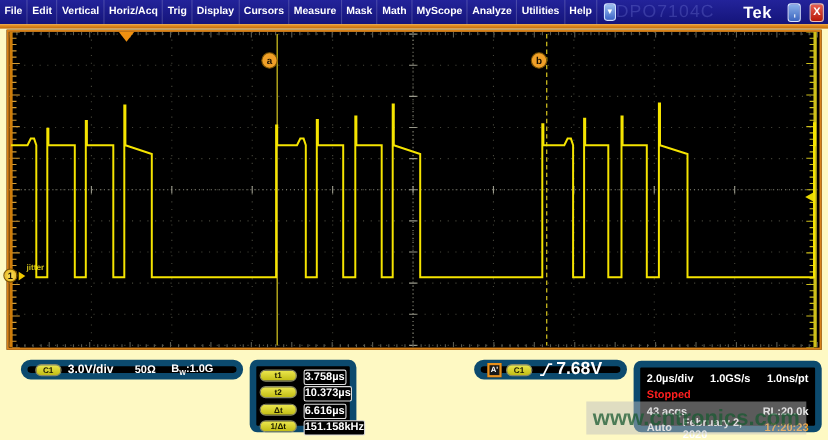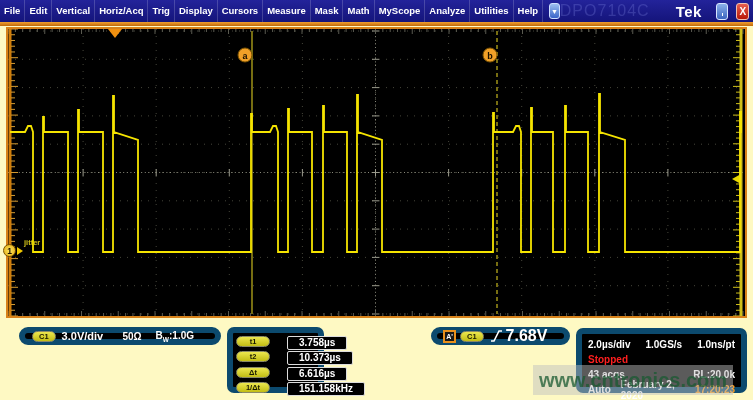--- a/index.html
+++ b/index.html
@@ -43,21 +43,21 @@
   .box-channel { left:19px; top:327px; width:202px; height:18px; border-radius:9px;
     display:flex; align-items:center; padding:0 7px; }
   .box-channel .scale { font-size:11px; font-weight:bold; margin-left:6px; }
   .box-channel .imp { font-size:10px; font-weight:bold; margin-left:auto; }
   .box-channel .bw { font-size:10px; font-weight:bold; margin-left:14px; margin-right:14px; }
   .box-channel .bw sub { font-size:6.5px; }
   .box-cursor { left:227px; top:327px; width:97px; height:66px; border-radius:7px; padding:2px 3px; }
   .cur-row { display:flex; align-items:flex-start; height:15px; margin-top:0.5px; }
   .cur-badge { width:34px; }
   .cur-val { flex:1; border:1px solid #ddd; border-radius:2px; background:#000; color:#fff;
-    font-weight:bold; font-size:10px; height:14px; line-height:12px; padding:0 11px; margin-left:17px; }
+    font-weight:bold; font-size:10px; height:14px; line-height:12px; padding:0 0; margin-left:6px; }
   .box-trigger { left:431px; top:327px; width:139px; height:18px; border-radius:9px;
     display:flex; align-items:center; padding:0 6px; }
   .trig-a { width:13px; height:13px; border:2px solid #e8901c; background:#181818; color:#fff;
     font-size:7px; font-weight:bold; text-align:center; line-height:9px; flex:none; }
   .box-trigger .badge { margin-left:4px; }
   .box-trigger svg { margin-left:6px; }
   .trig-level { font-size:16px; font-weight:bold; margin-left:3px; }
   .box-acq { left:576px; top:328px; width:171px; height:65px; border-radius:7px; padding:3px 6px; }
   .acq-line { display:flex; font-size:10px; font-weight:bold; height:15px; align-items:center; }
   .acq-line .mid { margin-left:auto; margin-right:auto; }

